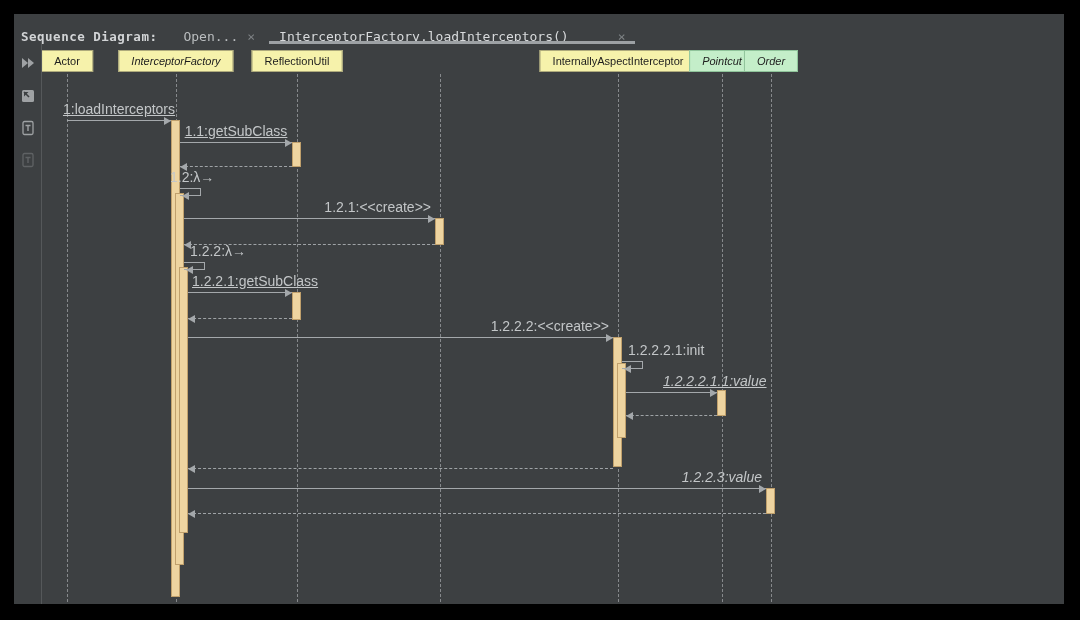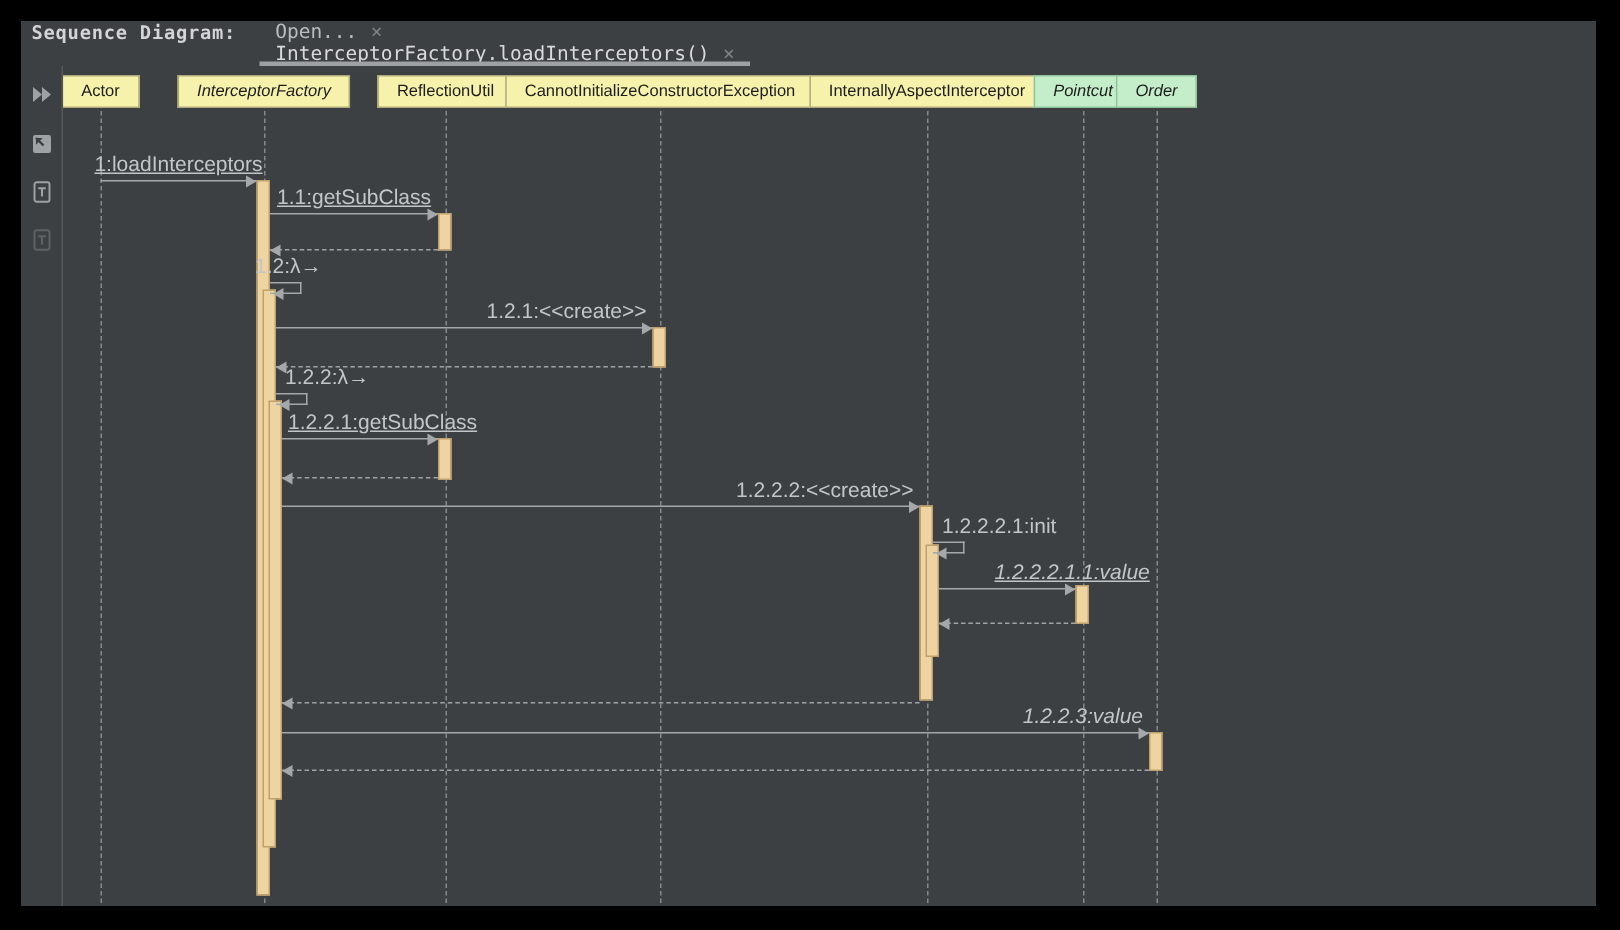--- a/index.html
+++ b/index.html
@@ -1,26 +1,26 @@
 <!DOCTYPE html>
 <html><head>
 <meta charset="utf-8">
 <style>
   html,body{margin:0;padding:0;background:#000;}
   .frame{position:relative;width:1080px;height:620px;background:#000;overflow:hidden;
          font-family:"Liberation Sans",sans-serif;}
   .panel{position:absolute;left:14px;top:14px;width:1050px;height:590px;background:#3d4042;}
 
   
-  .tabbar{position:absolute;left:0;top:0;width:100%;height:30px;display:flex;align-items:flex-start;}
+  .tabbar{position:absolute;left:0;top:0;width:100%;height:30px;display:flex;align-items:flex-end;}
   .seq-title{font-family:"DejaVu Sans Mono",monospace;font-weight:bold;font-size:12.5px;
              color:#d2d4d6;padding:0 14px 0 7px;display:flex;align-items:center;letter-spacing:.5px;}
   .tab{display:flex;align-items:center;padding:0 12px;position:relative;cursor:pointer;
        font-family:"DejaVu Sans Mono",monospace;font-size:13px;color:#babdbf;}
-  .tab.active{color:#d8dadc;}
+  .tab.active{color:#d8dadc;gap:40px;}
   .tab.active::after{content:"";position:absolute;left:2px;right:2px;bottom:0;height:3px;background:#9da1a4;}
   .tab .close{margin-left:9px;color:#7f8386;font-size:13px;}
 
   
   .sidebar{position:absolute;left:0;top:30px;width:28px;height:560px;border-right:1px solid #55585a;box-sizing:border-box;}
   .tool{position:absolute;left:5px;width:18px;height:18px;display:flex;align-items:center;justify-content:center;cursor:pointer;}
   .tool.disabled{opacity:.35;cursor:default;}
 
   
   .diagram{position:absolute;left:28px;top:30px;width:1022px;height:560px;overflow:hidden;}
@@ -41,21 +41,21 @@
   .mlabel.i{font-style:italic;}
 </style>
 </head>
 <body>
 
 <div class="frame">
   <div class="panel">
 
     <div class="tabbar">
       <div class="seq-title">Sequence Diagram:</div>
-      <div id="tabs" style="display: flex; flex-direction: column;">
+      <div id="tabs" style="display: flex;">
           <div class="tab">
             <div>Open...</div>
             <div class="close">×</div>
           </div>
           <div class="tab active">
             <div>InterceptorFactory.loadInterceptors()</div>
             <div class="close">×</div>
           </div>
         </div>
     </div>
@@ -89,21 +89,20 @@
     </div>
 
     <div class="diagram" id="diagram">
         <div class="lifeline" style="left: 24.5px; top: 30px; height: 528px;"></div>
         <div class="pbox class" style="left: 25px;">Actor</div>
         <div class="lifeline" style="left: 133.5px; top: 30px; height: 528px;"></div>
         <div class="pbox class" style="left: 134px; font-style: italic;">InterceptorFactory</div>
         <div class="lifeline" style="left: 254.5px; top: 30px; height: 528px;"></div>
         <div class="pbox class" style="left: 255px;">ReflectionUtil</div>
         <div class="lifeline" style="left: 397.5px; top: 30px; height: 528px;"></div>
-        <div class="pbox class" style="left: 398px;">CannotInitializeConstructorException</div>
         <div class="lifeline" style="left: 575.5px; top: 30px; height: 528px;"></div>
         <div class="pbox class" style="left: 576px; text-align: center;">InternallyAspectInterceptor</div>
         <div class="lifeline" style="left: 679.5px; top: 30px; height: 528px;"></div>
         <div class="pbox interface" style="left: 680px;">Pointcut</div>
         <div class="lifeline" style="left: 728.5px; top: 30px; height: 528px;"></div>
         <div class="pbox interface" style="left: 729px; text-align: right;">Order</div>
         <div class="bar" style="left: 129px; top: 76px; height: 477px;"></div>
         <div class="bar" style="left: 133px; top: 149px; height: 372px;"></div>
         <div class="bar" style="left: 137px; top: 223px; height: 266px;"></div>
         <div class="bar" style="left: 250px; top: 98px; height: 25px;"></div>

